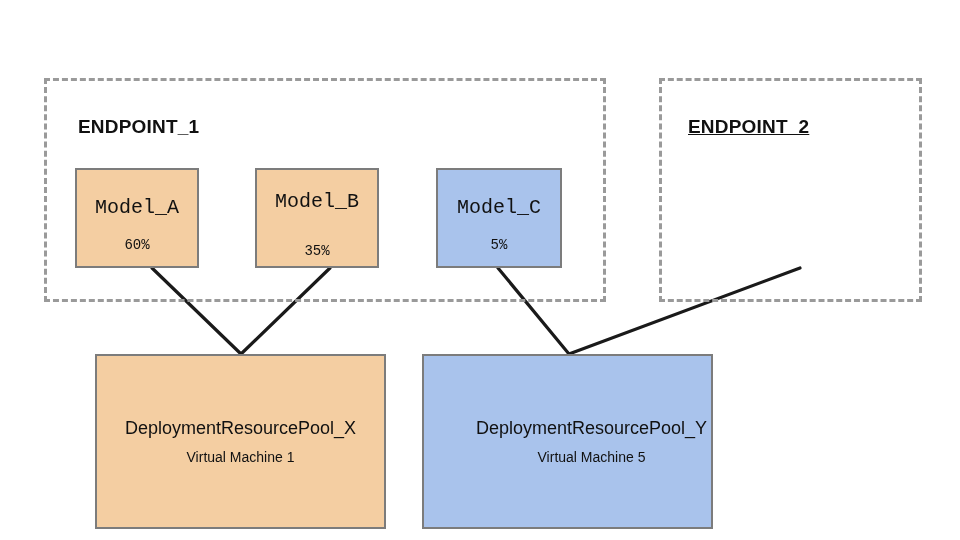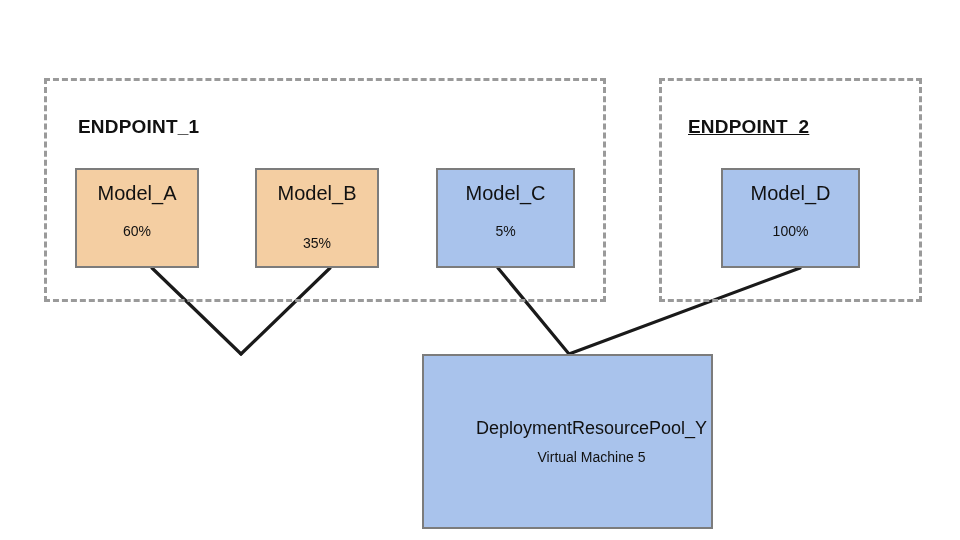--- a/index.html
+++ b/index.html
@@ -38,22 +38,23 @@
     letter-spacing: 0.2px;
     white-space: nowrap;
   }
   .model-box {
     position: absolute;
     box-sizing: border-box;
     border: 2px solid #7c7c7c;
     display: flex;
     flex-direction: column;
     align-items: center;
-    justify-content: flex-start;
+    justify-content: center;
     z-index: 3;
+    font-family: Liberation Mono, monospace;
   }
   .model-name {
     font-size: 20px;
     color: #111111;
     margin-top: 12px;
     white-space: nowrap;
   }
   .model-split {
     font-size: 14px;
     color: #111111;
@@ -103,29 +104,29 @@
   <div class="model-box" style="left:75px; top:136px; width:124px; height:100px; background:#F4CEA2;">
     <div class="model-name">Model_A</div>
     <div class="model-split">60%</div>
   </div>
 
   <div class="model-box" style="left:255px; top:136px; width:124px; height:100px; background:#F4CEA2;gap:12px;">
     <div class="model-name">Model_B</div>
     <div class="model-split">35%</div>
   </div>
 
-  <div class="model-box" style="left:436px; top:136px; width:139px; height:100px; background:#A9C3EC;">
+  <div class="model-box" style="left:436px; top:136px; width:126px; height:100px; background:#A9C3EC;">
     <div class="model-name">Model_C</div>
     <div class="model-split">5%</div>
   </div>
 
-  <div class="model-box" style="left:721px; top:136px; width:139px; height:100px; background:#A9C3EC;">
-    <div class="model-name">Model_D</div>
-    <div class="model-split">100%</div>
+
+  <div class="pool-box" style="left:95px; top:322px; width:291px; height:175px; background:#F4CEA2;">
+    <div class="pool-name">DeploymentResourcePool_X</div>
+    <div class="pool-sub">Virtual Machine 1</div>
   </div>
-
 
   <div class="pool-box" style="left:422px; top:322px; width:291px; height:175px; background:#A9C3EC;padding-left:48px;">
     <div class="pool-name">DeploymentResourcePool_Y</div>
     <div class="pool-sub">Virtual Machine 5</div>
   </div>
 
 </div>
 
 </body></html>

